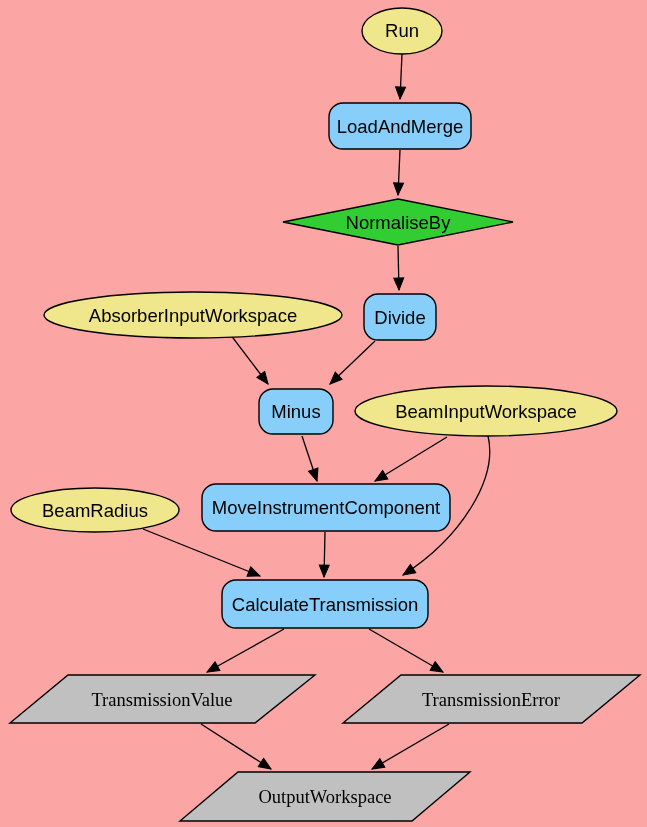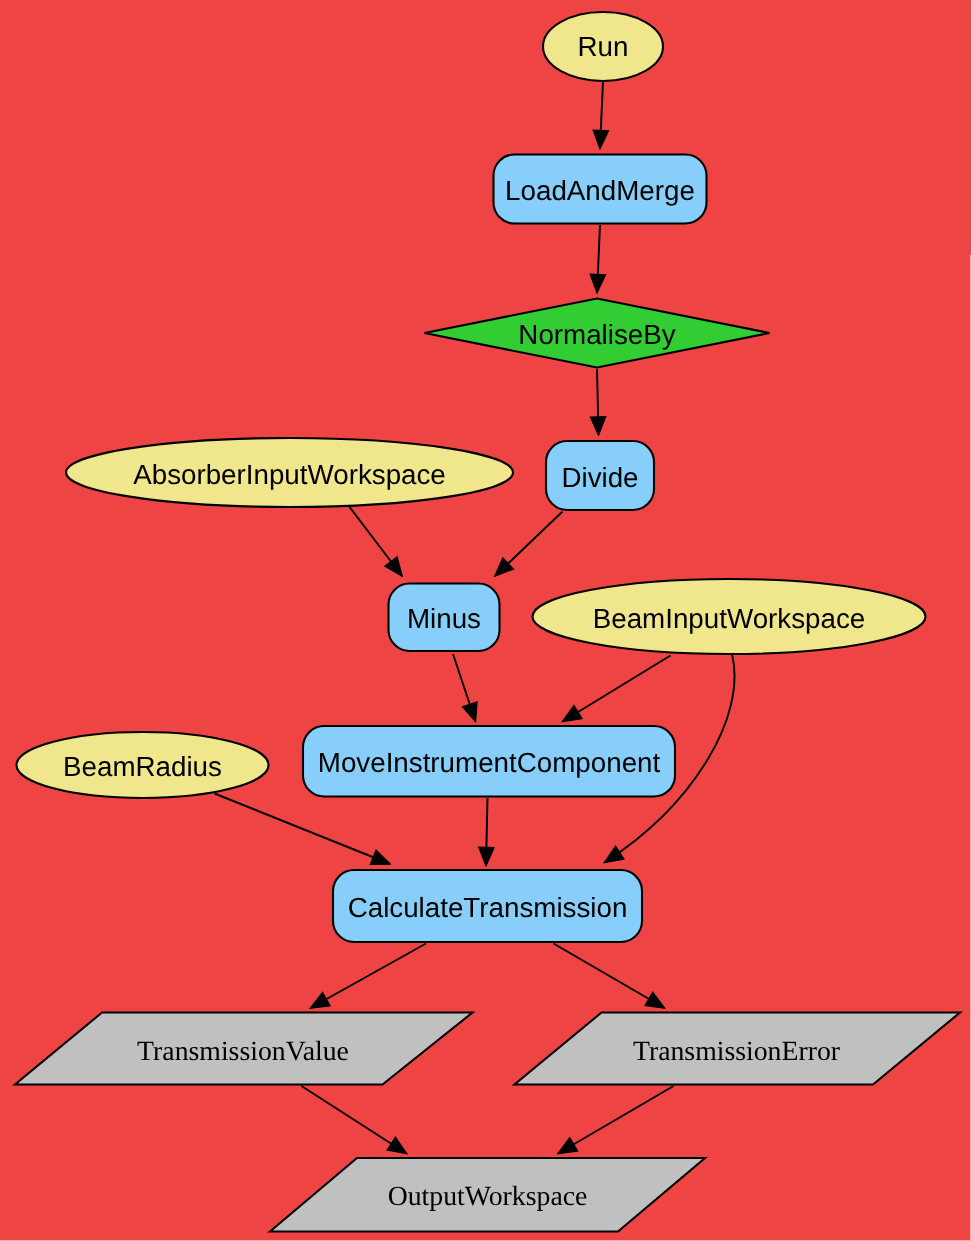--- a/index.html
+++ b/index.html
@@ -1,16 +1,16 @@
 <!DOCTYPE html>
 <html><head>
 <meta charset="utf-8">
 <style>
   html, body { margin: 0; padding: 0; background: #ffffff; }
-  .stage { position: relative; width: 647px; height: 827px; background: #ef4444; overflow: hidden; }
+  .stage { position: relative; width: 647px; height: 827px; background: #fca5a5; overflow: hidden; }
   svg { display: block; }
   .edge { fill: none; stroke: #000000; stroke-width: 1.3px; }
   .node-shape { stroke: #000000; stroke-width: 1.4px; }
   .nlabel {
     font-family: "Liberation Sans", sans-serif;
     font-size: 18.5px; fill: #000000;
     text-anchor: middle;
   }
   .olabel {
     font-family: "Liberation Serif", serif;

